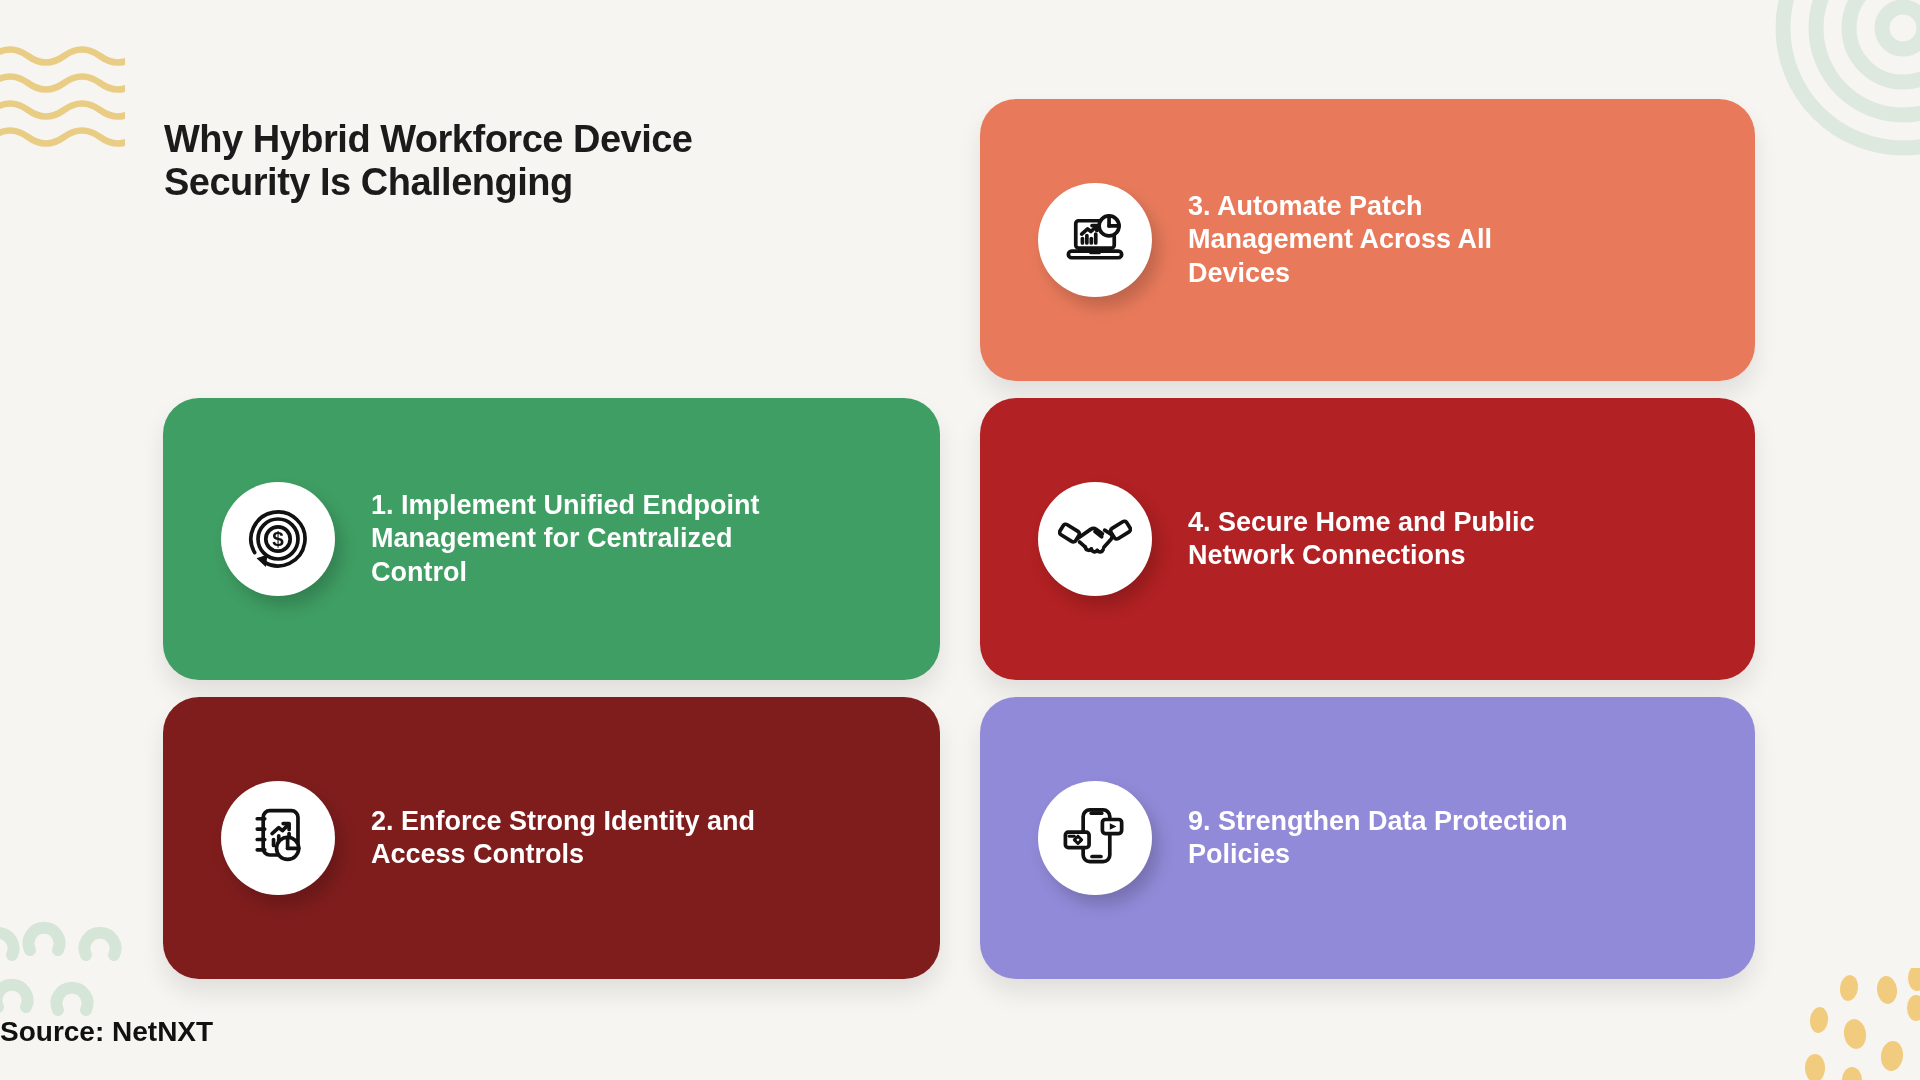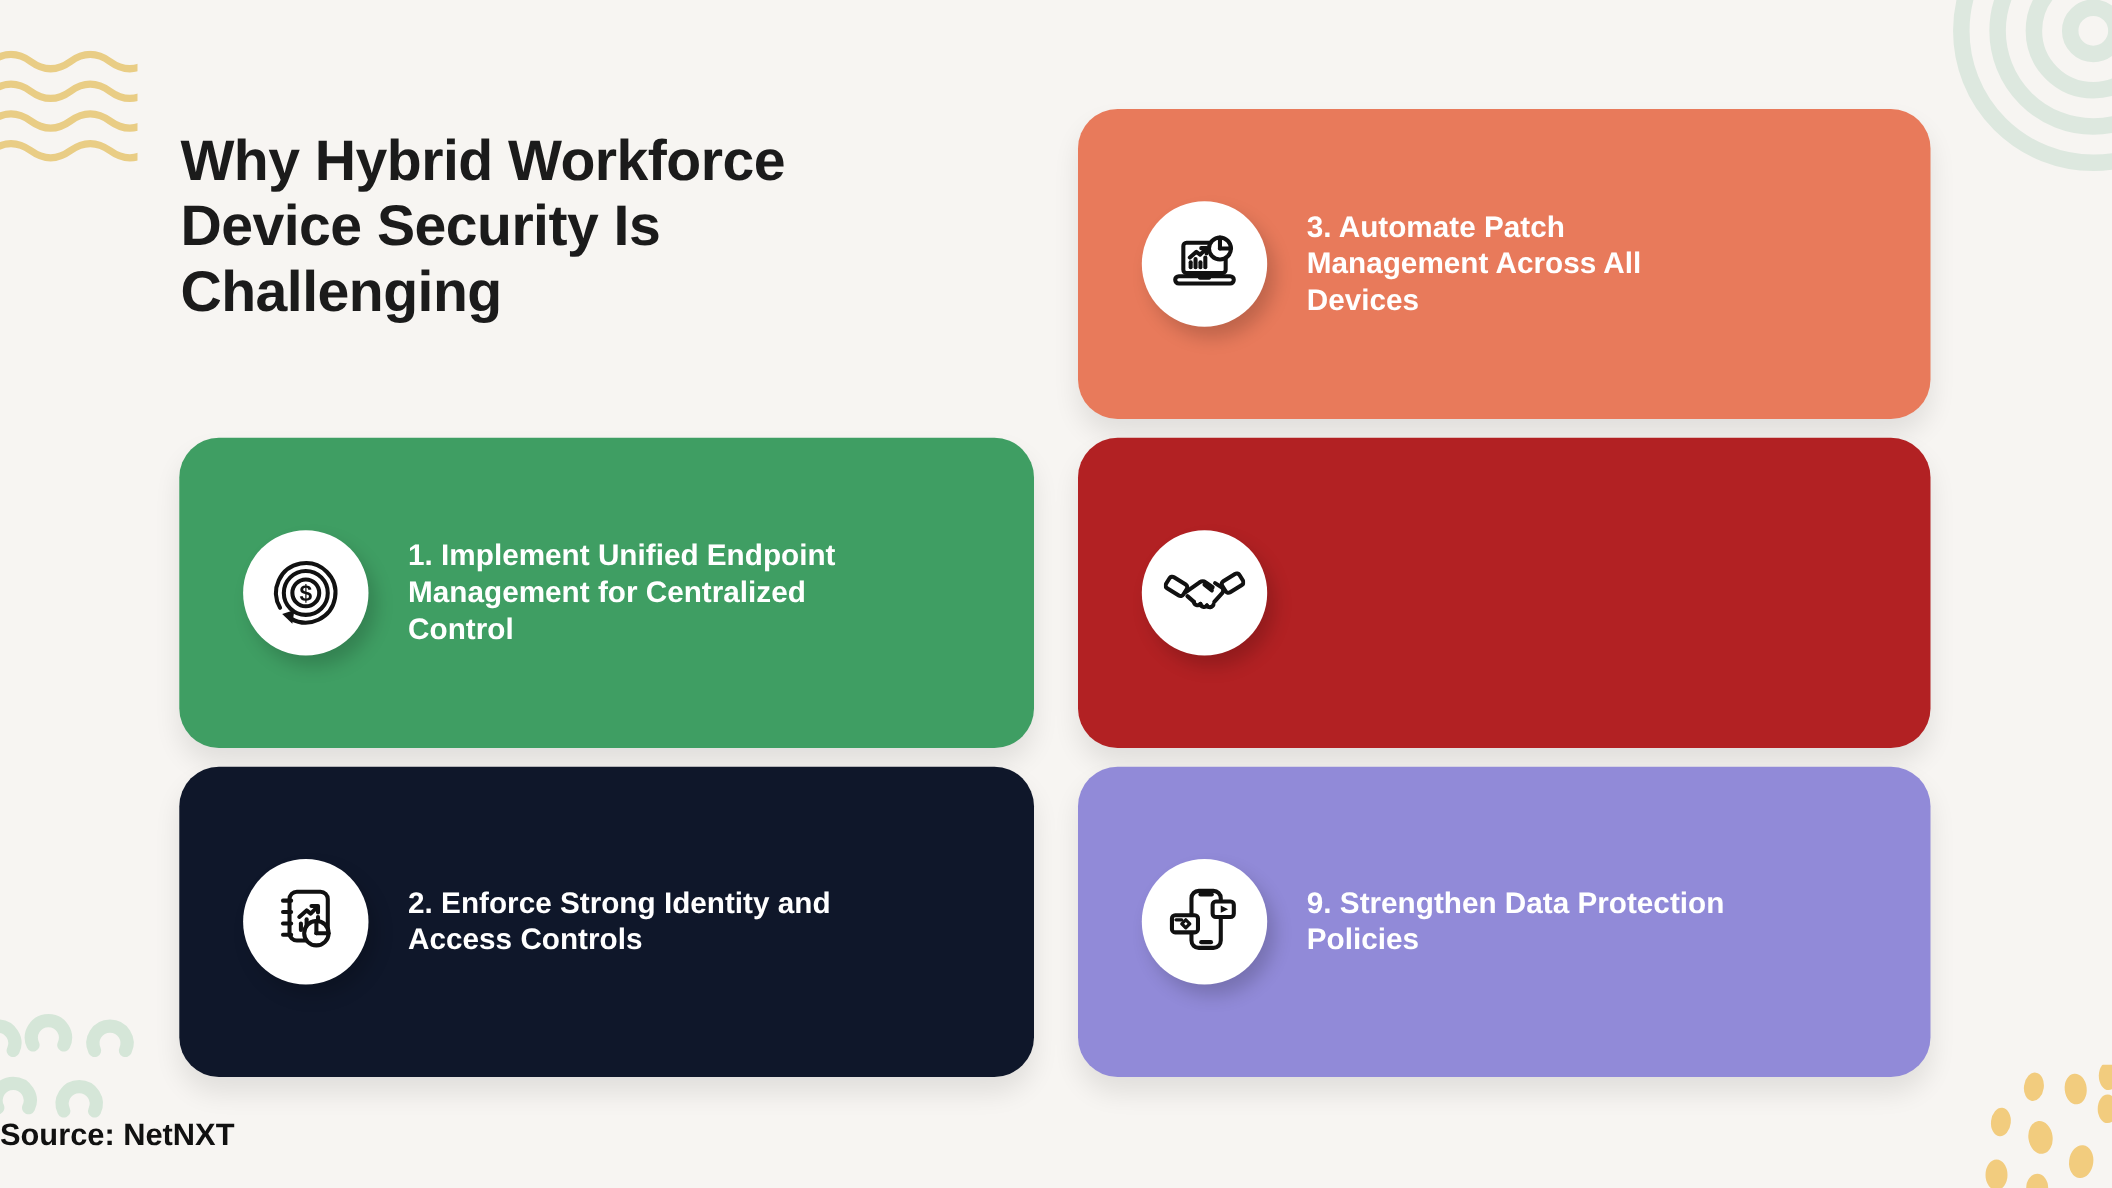--- a/index.html
+++ b/index.html
@@ -4,21 +4,21 @@
 <style>
   html,body{margin:0;padding:0;}
   body{
     width:1920px;height:1080px;overflow:hidden;
     font-family:"Liberation Sans",sans-serif;
   }
   .stage{position:relative;width:1920px;height:1080px;background:#f7f5f2;}
 
   .page-title{
     position:absolute;left:164px;top:118px;width:680px;margin:0;
-    font-size:52px;line-height:1.14;font-weight:bold;color:#1b1b1b;
+    font-size:38px;line-height:1.14;font-weight:bold;color:#1b1b1b;
     letter-spacing:-0.5px;
   }
 
   .col{position:absolute;display:flex;flex-direction:column;gap:17px;}
   .col-left{left:163px;top:398px;width:777px;}
   .col-right{left:980px;top:99px;width:775px;}
 
   .card{
     height:282px;border-radius:36px;
     display:flex;align-items:center;gap:36px;
@@ -108,21 +108,21 @@
           </g>
           <path d="M21 76 L36 71 L33.5 88 Z" fill="#111"></path>
           <text x="50" y="59.5" font-size="28" font-weight="bold" text-anchor="middle" fill="#111" font-family="Liberation Sans, sans-serif">$</text>
         </svg>
       </div>
       <div class="card-title">1. Implement Unified Endpoint
 Management for Centralized
 Control</div>
     </div>
 
-    <div class="card" style="background-color: #0f172a;">
+    <div class="card" style="background-color: #7f1d1d;">
       <div class="icon-circle">
         <svg viewBox="0 0 100 100">
           <g fill="none" stroke="#111" stroke-width="5" stroke-linecap="round" stroke-linejoin="round">
             <rect x="30" y="13" width="47" height="60" rx="9"></rect>
             <path d="M22 24 h10"></path>
               <path d="M22 38 h10"></path>
               <path d="M22 52 h10"></path>
               <path d="M22 66 h10"></path>
             <path d="M44 60 V52"></path>
               <path d="M51 60 V47"></path>
@@ -177,20 +177,22 @@
             <path d="M27 49 L44 37 q4 -2.5 7.5 0 L60 43"></path>
             <path d="M63 38 l8 5 q4 3 1 7 L62 61"></path>
             <path d="M29 54 l8 7"></path>
             <path d="M37 61 a4.5 4.5 0 0 0 8 2.5"></path>
             <path d="M45 63.5 a4.5 4.5 0 0 0 8 2"></path>
             <path d="M53 65.5 a4.5 4.5 0 0 0 8 -1"></path>
             <path d="M50 40 l9 7"></path>
           </g>
         </svg>
       </div>
+      <div class="card-title">4. Secure Home and Public
+Network Connections</div>
     </div>
 
     <div class="card" style="background-color: rgb(145, 138, 216);">
       <div class="icon-circle">
         <svg viewBox="0 0 100 100">
           <g fill="none" stroke="#111" stroke-width="5" stroke-linecap="round" stroke-linejoin="round">
             <rect x="34" y="12" width="36" height="70" rx="9"></rect>
             <path d="M45 16.5 h14"></path>
             <path d="M46 75 h12"></path>
             <rect x="10" y="42" width="32" height="21" rx="4" fill="#fff"></rect>

